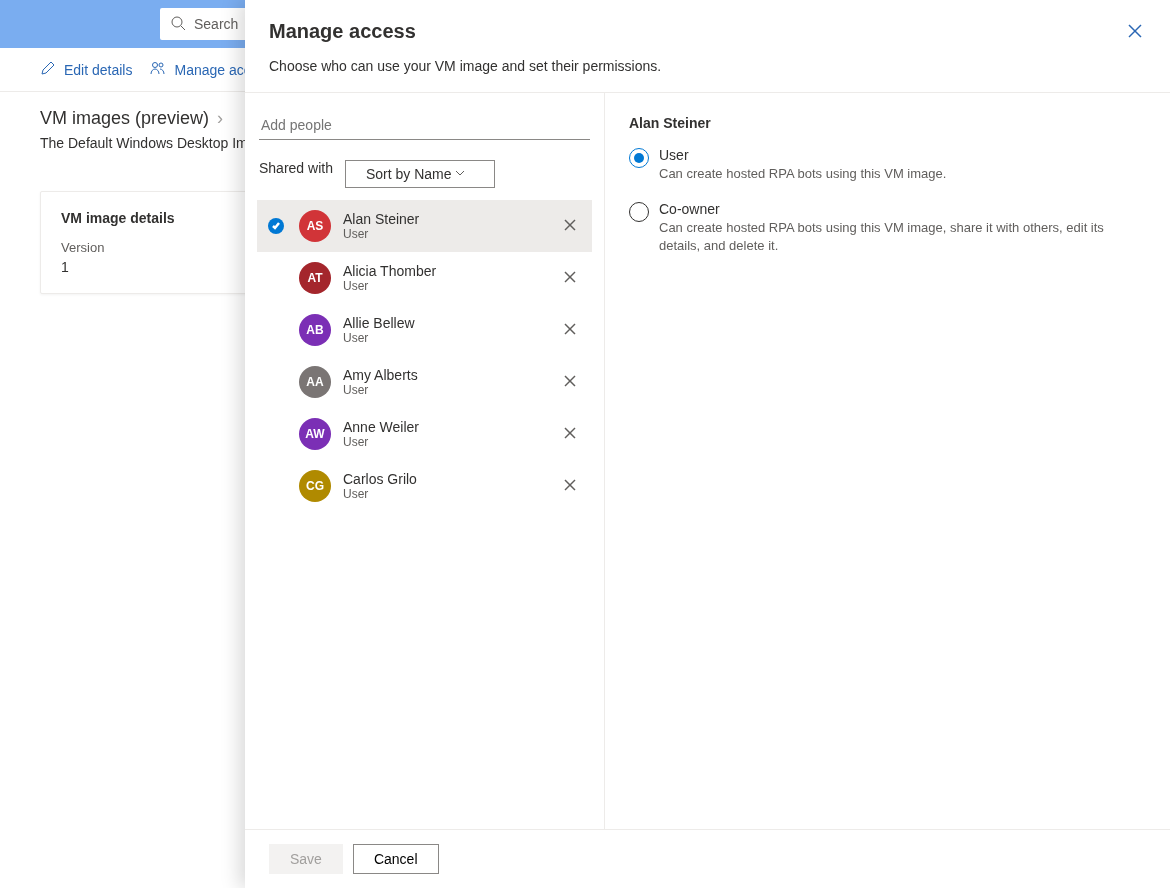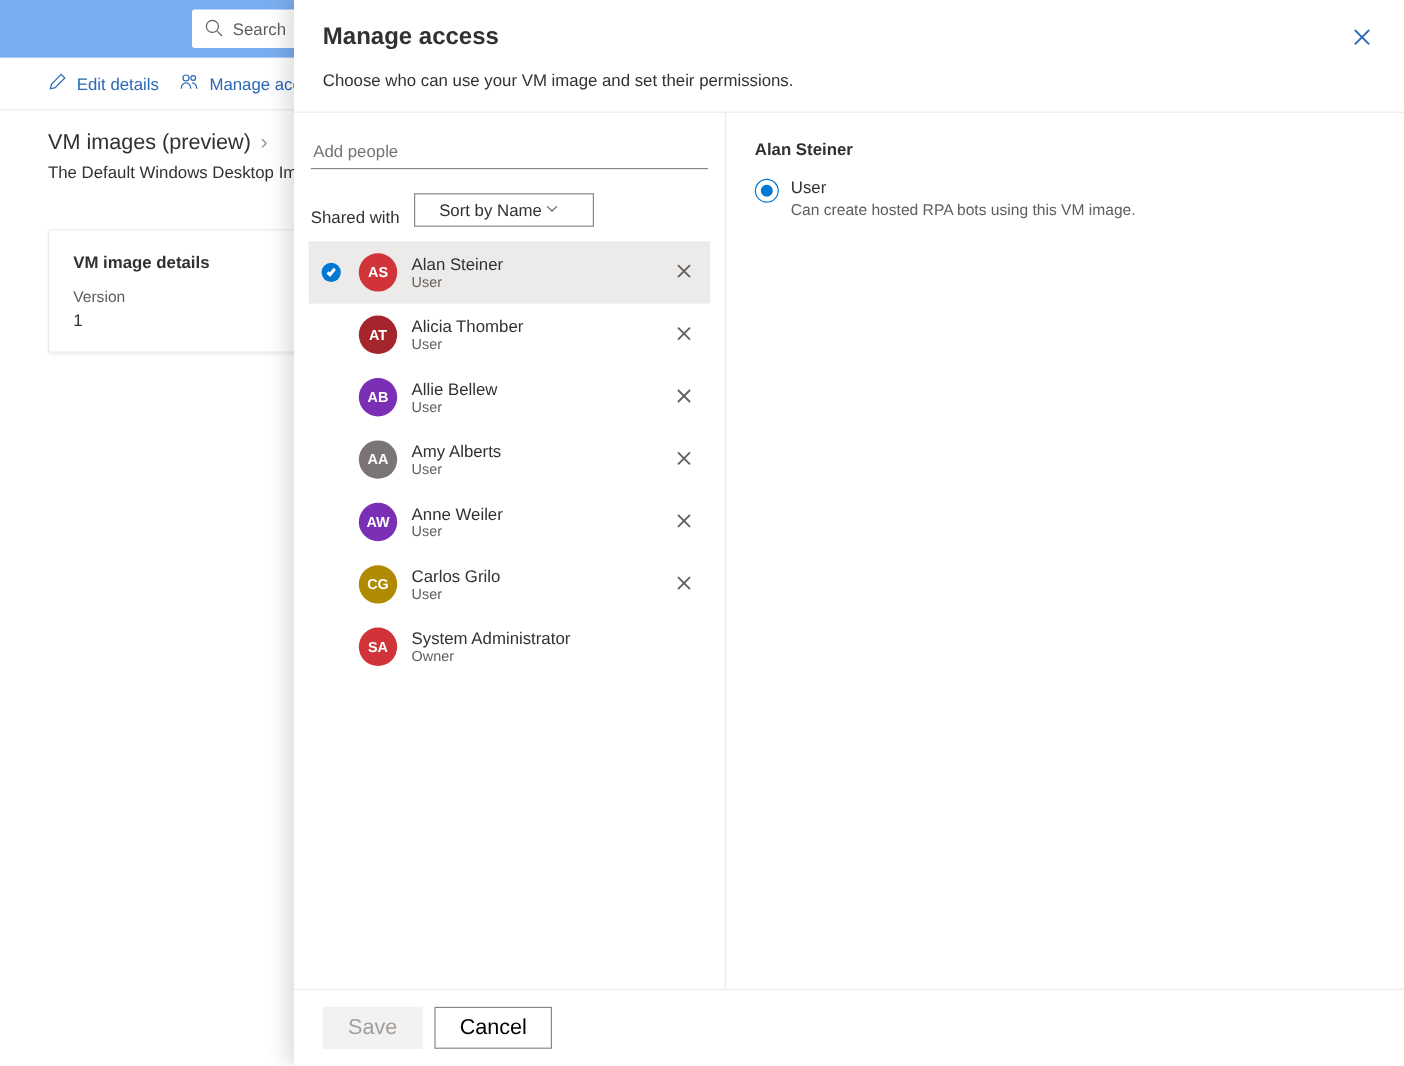--- a/index.html
+++ b/index.html
@@ -95,21 +95,21 @@
   }
   .add-input {
     border: none;
     border-bottom: 1px solid #8a8886;
     padding: 6px 2px;
     font-size: 14px;
     margin: 0 2px 20px 2px;
     outline: none;
     color: #605e5c;
   }
-  .sort-row { display: flex; align-items: flex-end; gap: 12px; margin: 0 2px 12px 2px; }
+  .sort-row { display: flex; align-items: flex-start; gap: 12px; margin: 0 2px 12px 2px; }
   .sort-label { color: #323130; }
   .sort-select {
     border: 1px solid #8a8886;
     padding: 5px 28px 5px 20px;
     font-size: 14px;
     background: #fff;
     position: relative;
     cursor: pointer;
     display: flex;
     align-items: center;
@@ -166,21 +166,21 @@
   .radio-text .r-desc { font-size: 13px; color: #605e5c; margin-top: 2px; line-height: 1.4; }
 
   .panel-footer {
     border-top: 1px solid #edebe9;
     padding: 14px 24px;
     display: flex;
     gap: 10px;
   }
   .btn {
     padding: 6px 20px;
-    font-size: 18px;
+    font-size: 14px;
     border: 1px solid #8a8886;
     background: #fff;
     cursor: pointer;
   }
   .btn-primary-disabled {
     background: #f3f2f1;
     border: 1px solid #f3f2f1;
     color: #a19f9d;
     cursor: default;
   }
@@ -348,44 +348,42 @@
               <div class="p-name">Carlos Grilo</div>
               <div class="p-role">User</div>
             </div>
             <div class="remove-btn">
               <span><svg viewBox="0 0 12 12">
                   <line x1="1" y1="1" x2="11" y2="11"></line>
                   <line x1="11" y1="1" x2="1" y2="11"></line>
                 </svg></span>
             </div>
           </div>
-          <div class="person-row">
-            <div class="check-slot"></div>
-            <div class="avatar av-red">SA</div>
-            <div class="person-text">
-              <div class="p-name">System Administrator</div>
-              <div class="p-role">Owner</div>
-            </div>
-            <div class="remove-btn"></div>
-          </div>
         </div>
     </div>
 
     <div class="col-right">
       <div class="sel-name">Alan Steiner</div>
       <div id="radio-list">
           <div class="radio-row">
             <div class="radio-outer checked">
               <div class="radio-inner"></div>
             </div>
             <div class="radio-text">
               <div class="r-title">User</div>
               <div class="r-desc">Can create hosted RPA bots using this VM image.</div>
             </div>
           </div>
+          <div class="radio-row">
+            <div class="radio-outer"></div>
+            <div class="radio-text">
+              <div class="r-title">Co-owner</div>
+              <div class="r-desc">Can create hosted RPA bots using this VM image, share it with others, edit its details, and delete it.</div>
+            </div>
+          </div>
         </div>
     </div>
   </div>
 
   <div class="panel-footer">
     <button class="btn btn-primary-disabled">Save</button>
     <button class="btn">Cancel</button>
   </div>
 </div>
 

